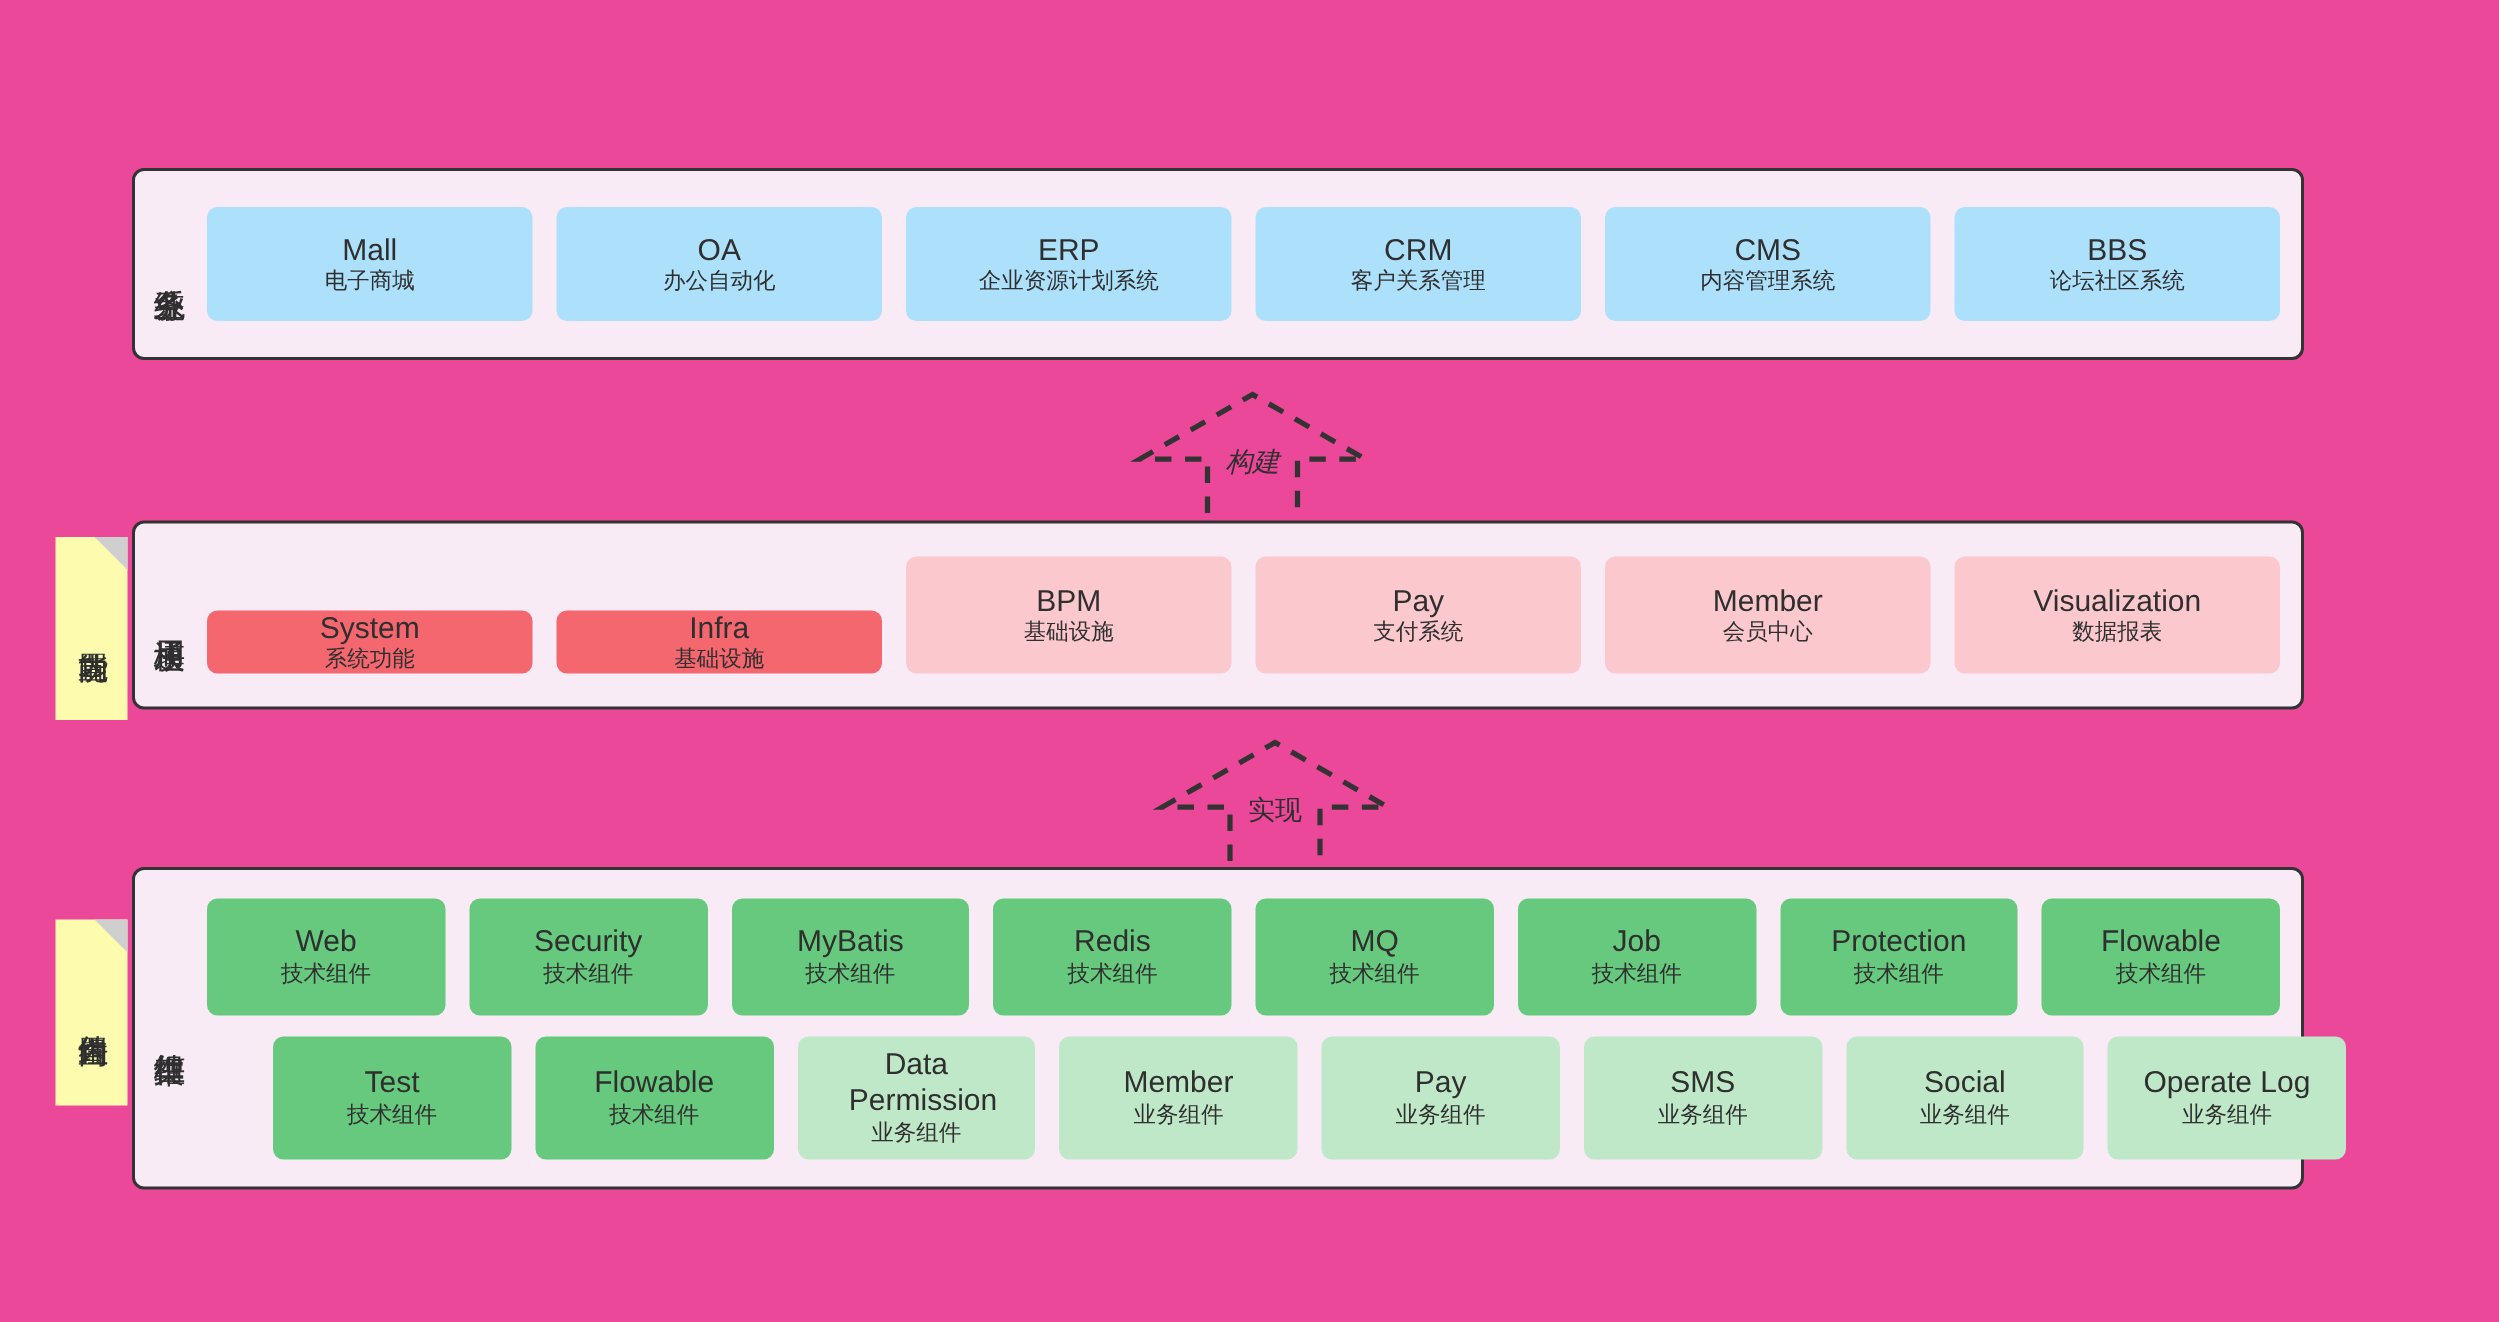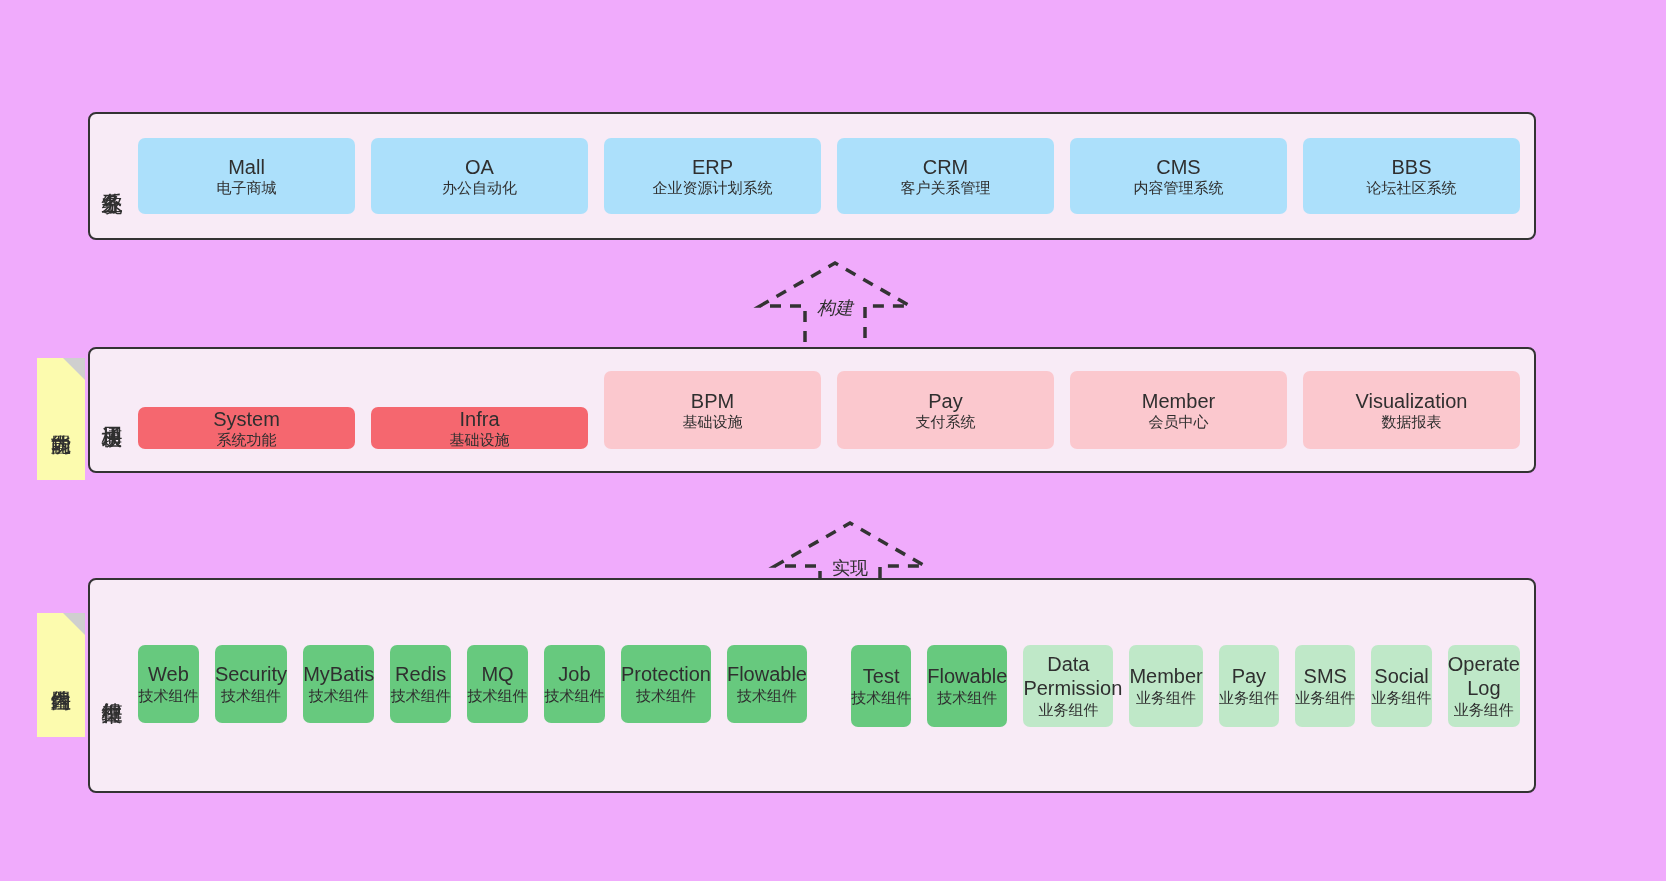--- a/index.html
+++ b/index.html
@@ -7,21 +7,21 @@
     width: 1666px; height: 881px;
     background: #fafafa;
     font-family: "Liberation Sans", "DejaVu Sans", sans-serif;
     color: #333;
     overflow: hidden;
   }
   #canvas {
     position: relative;
     width: 1666px;
     height: 881px;
-    background: #f0abfc;
+    background: #ec4899;
   }
 
   
   .layer {
     position: absolute;
     box-sizing: border-box;
     background: #f8ebf6;
     border: 2px solid #333333;
     border-radius: 8px;
     display: flex;
@@ -49,20 +49,22 @@
     gap: 0px;
     padding: 0 14px 0 4px;
   }
   .row {
     display: flex;
     width: 100%;
     gap: 16px;
   }
   .col-rows {
     display: flex;
+    flex-direction: column;
+    gap: 14px;
     width: 100%;
   }
 
   
   .box {
     box-sizing: border-box;
     flex: 1 1 0;
     border-radius: 7px;
     display: flex;
     flex-direction: column;
@@ -191,21 +193,21 @@
           <span class="t2">会员中心</span>
         </div>
         <div class="box pink">
           <span class="t1">Visualization</span>
           <span class="t2">数据报表</span>
         </div>
       </div>
     </div>
   </div>
 
-  <div class="connector" id="conn-implement" style="left:770px; top:518px; width:160px; height:90px;">
+  <div class="connector" id="conn-implement" style="left:770px; top:490px; width:160px; height:90px;">
     <svg width="160" height="90" viewBox="0 0 160 90" aria-hidden="true">
       <polyline points="50,84 50,48 5,48 80,5 155,48 110,48 110,84" fill="none" stroke="#333333" stroke-width="3.5" stroke-dasharray="11 9" stroke-linecap="butt" stroke-linejoin="miter"></polyline>
     </svg>
     <span class="conn-label" style="top:38px;">实现</span>
   </div>
 
   <div class="sticky" id="sticky-components" style="left:37px; top:613px; width:48px; height:124px;">
     <span class="fold"></span>
     <span>内置组件</span>
   </div>

